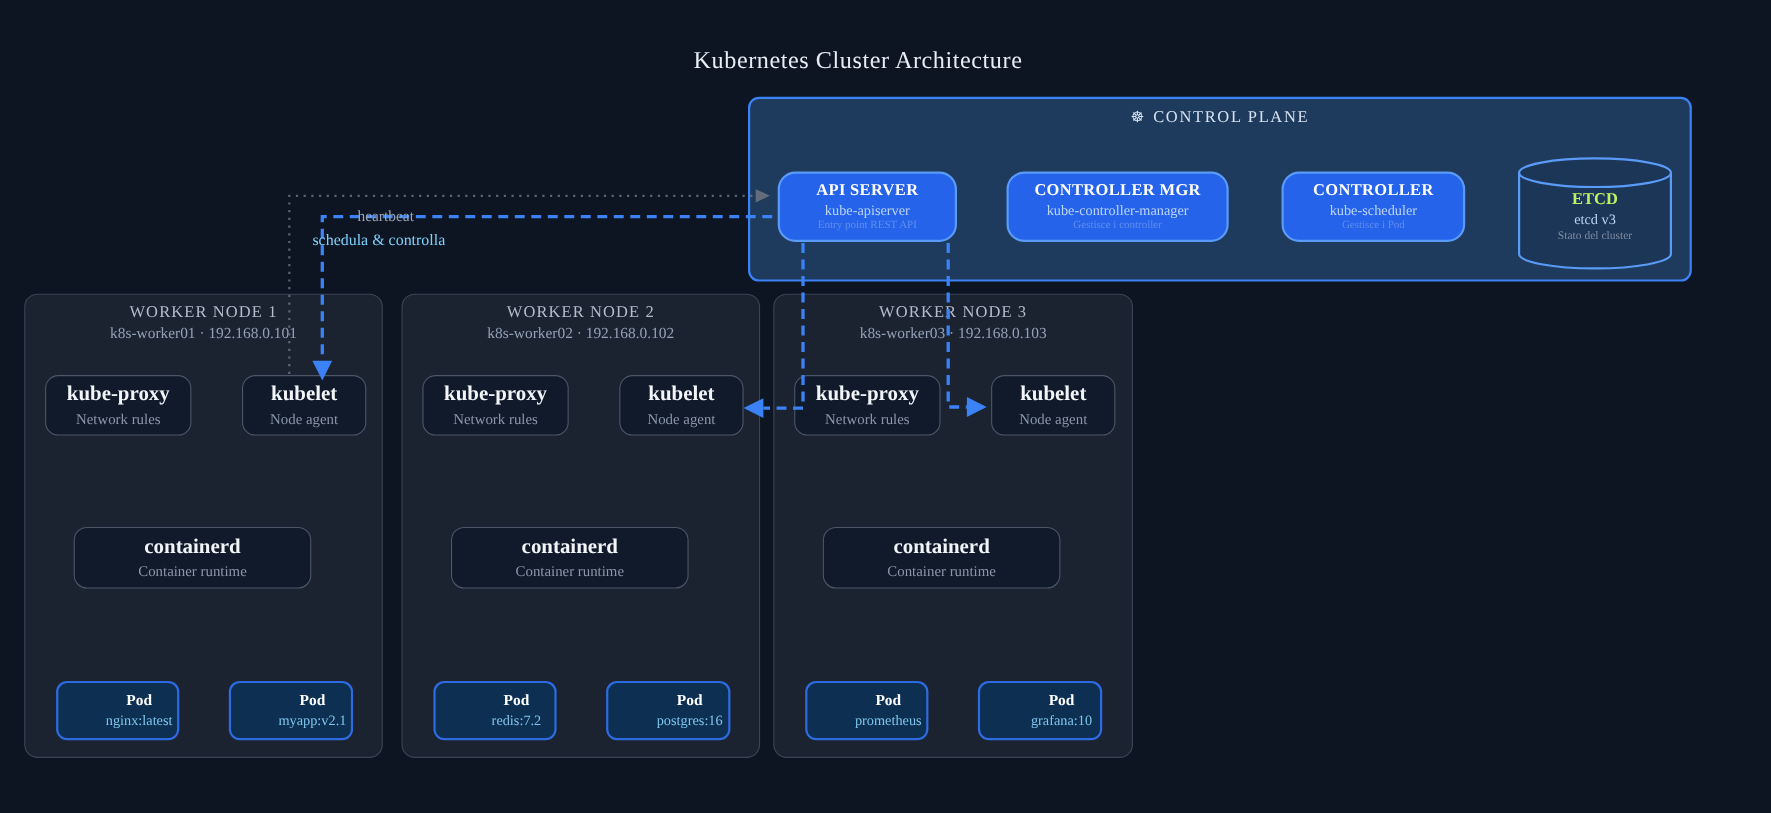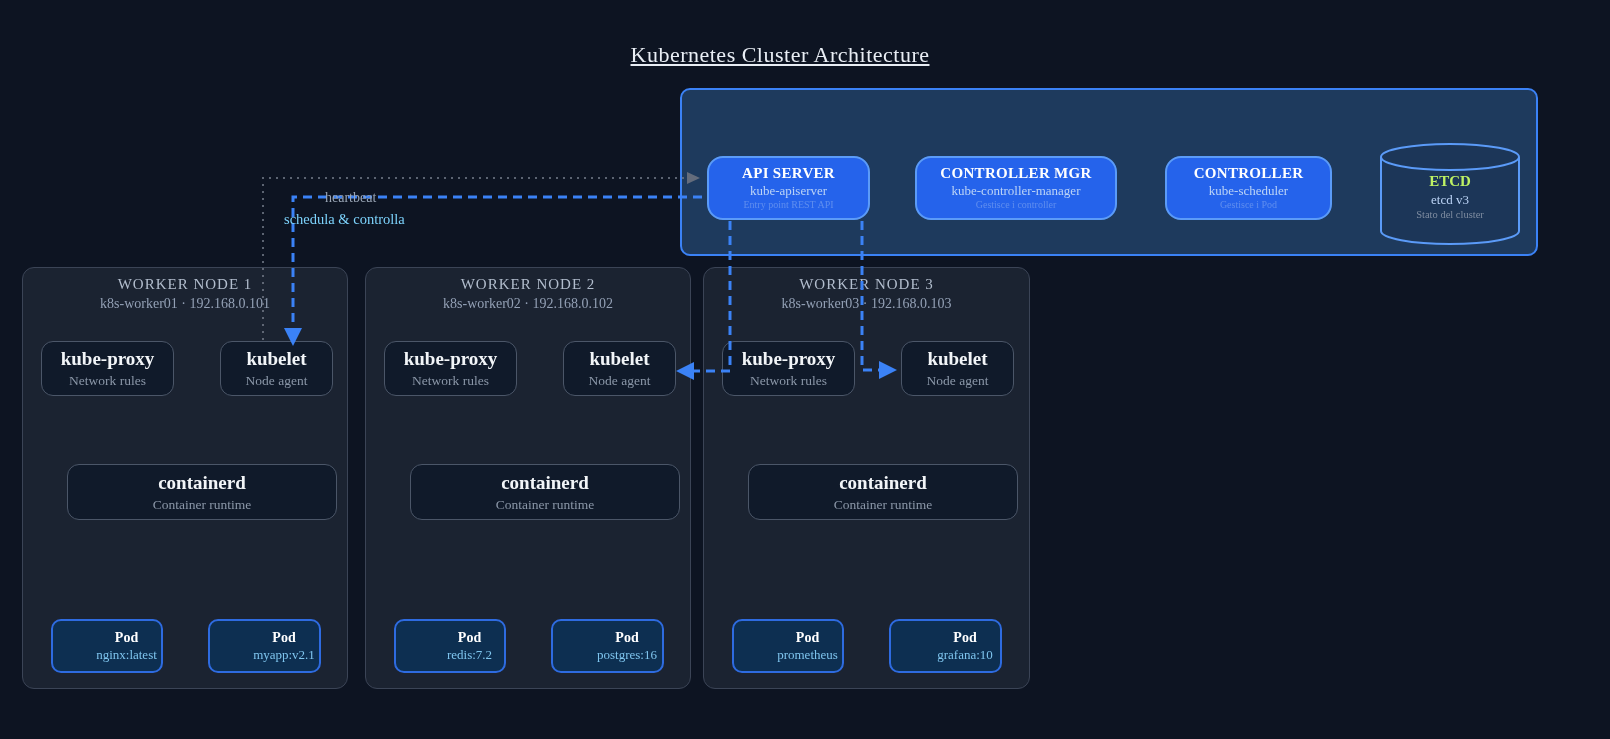--- a/index.html
+++ b/index.html
@@ -21,21 +21,21 @@
     --text-worker:#b2bdcd;
   }
   html,body{margin:0;padding:0;background:var(--page-bg);}
   .stage{
     position:relative;width:1610px;height:739px;overflow:hidden;
     background:var(--page-bg);
     font-family:"Liberation Serif","DejaVu Serif",serif;
   }
   .title{
     position:absolute;left:0;top:42px;width:1560px;text-align:center;
-    font-size:22px;color:var(--text-bright);letter-spacing:.5px;text-decoration:underline;
+    font-size:22px;color:var(--text-bright);letter-spacing:.5px;
   }
   
   .control-plane{
     position:absolute;left:680px;top:88px;width:858px;height:168px;
     background:var(--cp-bg);border:2px solid var(--accent-blue);border-radius:10px;
     box-sizing:border-box;
   }
   .cp-header{
     position:absolute;left:0;top:9px;width:100%;text-align:center;
     font-size:15px;color:#d7e2f1;letter-spacing:1.5px;
@@ -82,21 +82,21 @@
   .inner-box{
     position:absolute;box-sizing:border-box;
     background:var(--inner-bg);border:1.5px solid var(--inner-border);border-radius:12px;
     display:flex;flex-direction:column;align-items:center;justify-content:center;
     text-align:center;line-height:1.3;
   }
   .inner-box .bt{font-size:19px;font-weight:bold;color:#f2f5f8;}
   .inner-box .bs{font-size:13.5px;color:var(--text-dim);}
   .kproxy{left:18px;top:73px;width:133px;height:55px;}
   .kubelet{left:197px;top:73px;width:113px;height:55px;}
-  .containerd{left:44px;top:196px;width:270px;height:56px;}
+  .containerd{left:44px;top:211px;width:216px;height:56px;}
   .pod{
     position:absolute;top:351px;height:54px;box-sizing:border-box;
     background:var(--pod-bg);border:2px solid var(--pod-border);border-radius:10px;
     display:flex;flex-direction:column;align-items:center;justify-content:center;
     text-align:center;line-height:1.25;padding-left:39px;
   }
   .pod .bt{font-size:14px;font-weight:bold;color:#ffffff;}
   .pod .bs{font-size:13px;color:var(--pod-sub);}
   .pod.p1{left:28px;width:112px;}
   .pod.p2{left:185px;width:113px;}
@@ -109,20 +109,23 @@
   .lbl-control{left:284px;top:179px;font-size:14.5px;color:#7dd3fc;}
 </style>
 </head>
 <body>
 
 <div class="stage">
 
   <div class="title">Kubernetes Cluster Architecture</div>
 
   <div class="control-plane">
+    <div class="cp-header">
+      <span class="helm">☸</span><span>CONTROL PLANE</span>
+    </div>
 
     <div class="cp-box cp-api">
       <div class="bt">API SERVER</div>
       <div class="bs">kube-apiserver</div>
       <div class="bc">Entry point REST API</div>
     </div>
 
     <div class="cp-box cp-ctrl">
       <div class="bt">CONTROLLER MGR</div>
       <div class="bs">kube-controller-manager</div>

